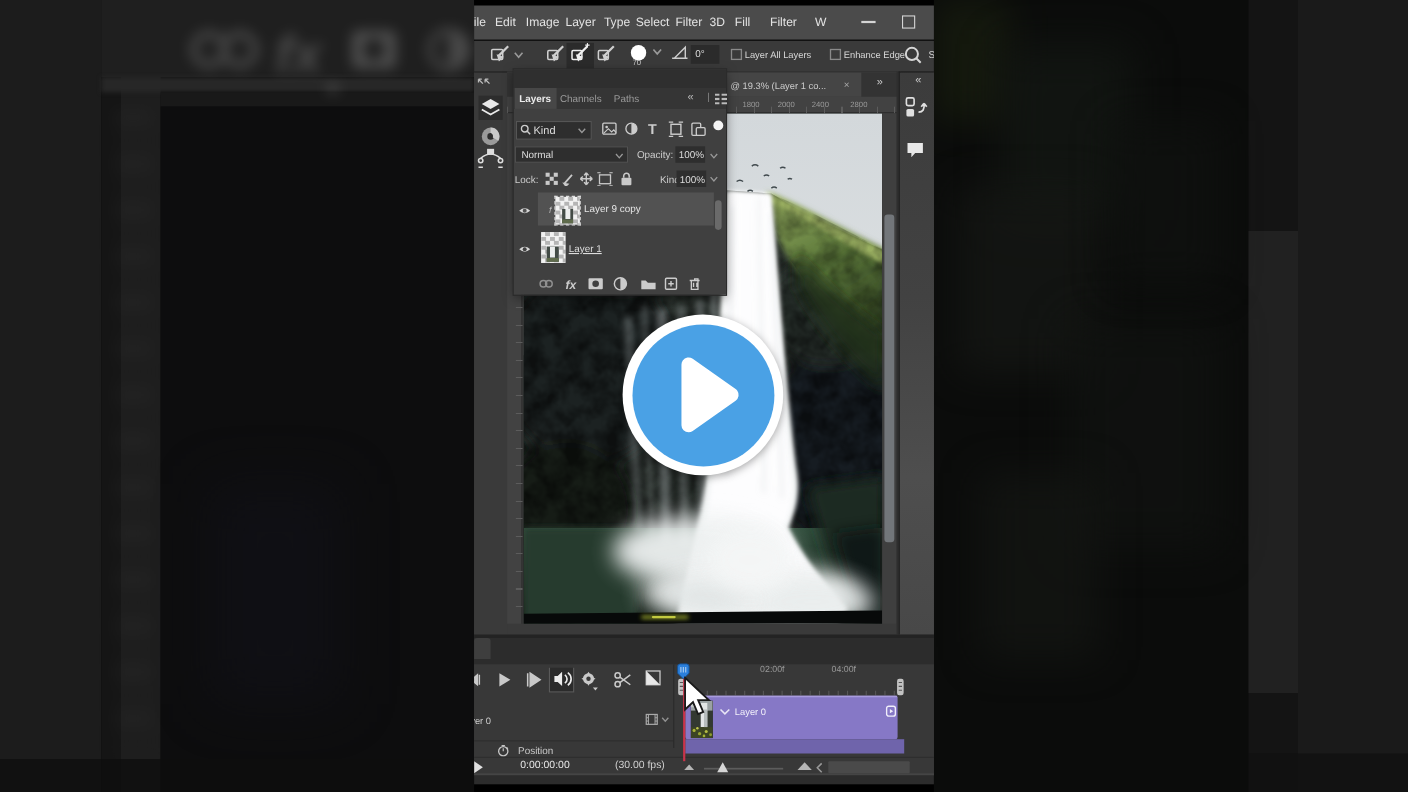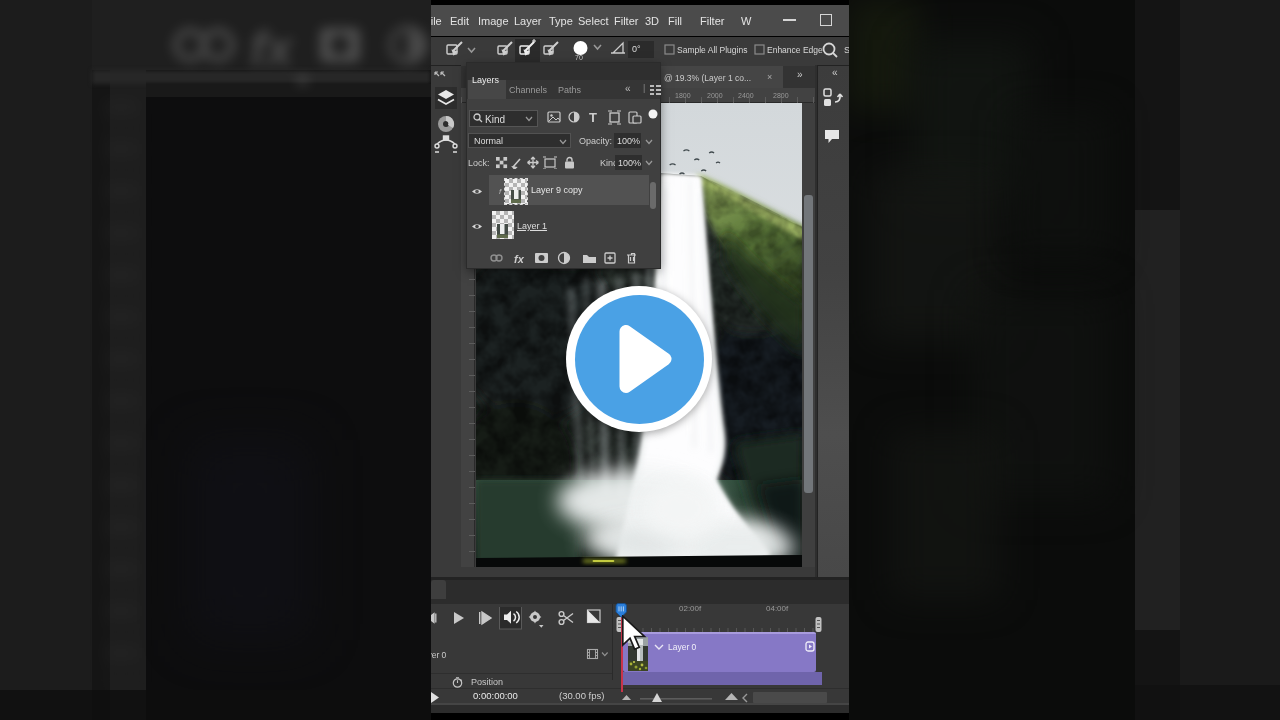--- a/index.html
+++ b/index.html
@@ -112,21 +112,21 @@
         <path d="M163 8 l3.5 4 l3.5 -4" fill="none" stroke="#999" stroke-width="1.5"></path>
         <path d="M182 16 L192 6 L192 16 Z M180 16 L194 16" fill="none" stroke="#ccc" stroke-width="1.3"></path>
         <rect x="197" y="4" width="26" height="17" fill="#2b2b2b"></rect>
         <rect x="234" y="8" width="9" height="9" fill="none" stroke="#8a8a8a" stroke-width="1.2"></rect>
         <rect x="324" y="8" width="9" height="9" fill="none" stroke="#8a8a8a" stroke-width="1.2"></rect>
         <circle cx="398" cy="12" r="5.5" fill="none" stroke="#d6d6d6" stroke-width="1.8"></circle>
         <path d="M402 16 l4 4" stroke="#d6d6d6" stroke-width="1.8"></path>
       </svg>
       <span class="abs" style="left:144px;top:17px;font-size:7px;color:#ccc">70</span>
       <span class="abs" style="left:201px;top:7px;font-size:9px;color:#ddd">0°</span>
-      <span class="abs" style="left:246px;top:8px;font-size:8.5px;color:#d8d8d8">Sample All Plugins</span>
+      <span class="abs" style="left:246px;top:8px;font-size:8.5px;color:#d8d8d8">Layer All Layers</span>
       <span class="abs" style="left:336px;top:8px;font-size:8.5px;color:#d8d8d8">Enhance Edge</span>
       <span class="abs" style="left:413px;top:8px;font-size:9px;color:#d8d8d8">S</span>
     </div>
     <div class="abs" id="workspace">
 
       <div class="abs" style="left:0;top:0;width:30px;height:512px;background:#3a3a3a;border-top:1px solid #222">
         <svg class="abs" style="left:1px;top:2px" width="28" height="150" viewBox="0 0 28 150">
           <path d="M3 4 l4 4 m-4 -4 l0 3 m0 -3 l3 0 M9 4 l4 4 m-4 -4 l0 3 m0 -3 l3 0" stroke="#bbb" stroke-width="1.2" fill="none"></path>
           <rect x="3" y="19" width="22" height="22" fill="#2d2d2d"></rect>
           <path d="M14 22 l8 4.5 l-8 4.5 l-8 -4.5 Z" fill="#e8e8e8"></path>
@@ -288,21 +288,21 @@
           <path d="M14 16 q6 0 5 -8 m0 0 l-2.5 3 m2.5 -3 l2.5 3" fill="none" stroke="#e0e0e0" stroke-width="1.6"></path>
           <path d="M4 44 h14 v9 h-7 l-3.5 4 v-4 h-3.5 z" fill="#e8e8e8"></path>
         </svg>
       </div>
     </div>
 
     <div class="abs" id="lpanel" style="left:36px;top:63px;width:193px;height:205px;background:#404040;box-shadow:0 3px 10px rgba(0,0,0,.5);outline:1px solid #2b2b2b">
       <div class="abs" style="left:0;top:0;width:193px;height:17px;background:#2f2f2f"></div>
       <div class="abs" style="left:0;top:17px;width:193px;height:19px;background:#353535"></div>
       <div class="abs" style="left:1px;top:17px;width:38px;height:19px;background:#474747"></div>
-      <span class="abs" style="left:5px;top:12px;font-size:9px;color:#ececec;font-weight:normal">Layers</span>
+      <span class="abs" style="left:5px;top:22px;font-size:9px;color:#ececec;font-weight:bold">Layers</span>
       <span class="abs" style="left:42px;top:22px;font-size:9px;color:#9a9a9a">Channels</span>
       <span class="abs" style="left:91px;top:22px;font-size:9px;color:#9a9a9a">Paths</span>
       <span class="abs" style="left:158px;top:20px;font-size:10px;color:#bbb;letter-spacing:-2px">«</span>
       <span class="abs" style="left:176px;top:20px;font-size:9px;color:#888">|</span>
       <svg class="abs" style="left:183px;top:22px" width="11" height="10" viewBox="0 0 11 10">
           <g fill="#bbb">
             <rect x="0" y="0" width="4" height="2"></rect>
             <rect x="6" y="0" width="5" height="2"></rect>
             <rect x="0" y="4" width="4" height="2"></rect>
             <rect x="6" y="4" width="5" height="2"></rect>
@@ -478,22 +478,22 @@
         <path d="M191,10 l4.5,-5 l4.5,5 z" fill="#b5b5b5"></path>
         <rect x="209" y="8" width="72" height="1.6" fill="#5c5c5c"></rect>
         <path d="M221,12 l5,-9 l5,9 z" fill="#d5d5d5"></path>
         <path d="M294,10 l6.5,-7 l6.5,7 z" fill="#b5b5b5"></path>
         <path d="M316,4 l-4,4 l4,4" fill="none" stroke="#999" stroke-width="1.4"></path>
         <rect x="322" y="2" width="74" height="11" fill="#4a4a4a" rx="1"></rect>
       </svg>
       <span class="abs" style="left:42px;top:113px;font-size:9.5px;color:#e8e8e8">0:00:00:00</span>
       <span class="abs" style="left:128px;top:113px;font-size:9.5px;color:#d0d0d0">(30.00 fps)</span>
 
-      <span class="abs" style="left:248px;top:27px;font-size:8px;color:#999">02:00f</span>
-      <span class="abs" style="left:335px;top:27px;font-size:8px;color:#999">04:00f</span>
+      <span class="abs" style="left:260px;top:27px;font-size:8px;color:#999">02:00f</span>
+      <span class="abs" style="left:325px;top:27px;font-size:8px;color:#999">04:00f</span>
       <svg class="abs" style="left:181px;top:38px" width="237" height="20" viewBox="0 0 237 20">
         <g stroke="#575757" stroke-width="1">
             <path d="M14,13 v4 M22.5,13 v4 M31,13 v4 M39.5,13 v4 M48,13 v4 M56.5,13 v4 M65,13 v4 M73.5,13 v4 M82,13 v4 M90.5,13 v4 M99,13 v4 M107.5,13 v4 M116,13 v4 M124.5,13 v4 M133,13 v4 M141.5,13 v4 M150,13 v4 M158.5,13 v4 M167,13 v4 M175.5,13 v4 M184,13 v4 M192.5,13 v4 M201,13 v4"></path>
           </g>
         <g>
             <rect x="4.5" y="2" width="6" height="15" rx="2" fill="#c2c2c2"></rect>
             <path d="M6,5.5 h3 M6,9 h3 M6,12.5 h3" stroke="#555" stroke-width="1"></path>
             <rect x="203.5" y="2" width="6" height="15" rx="2" fill="#c2c2c2"></rect>
             <path d="M205,5.5 h3 M205,9 h3 M205,12.5 h3" stroke="#555" stroke-width="1"></path>
           </g>

